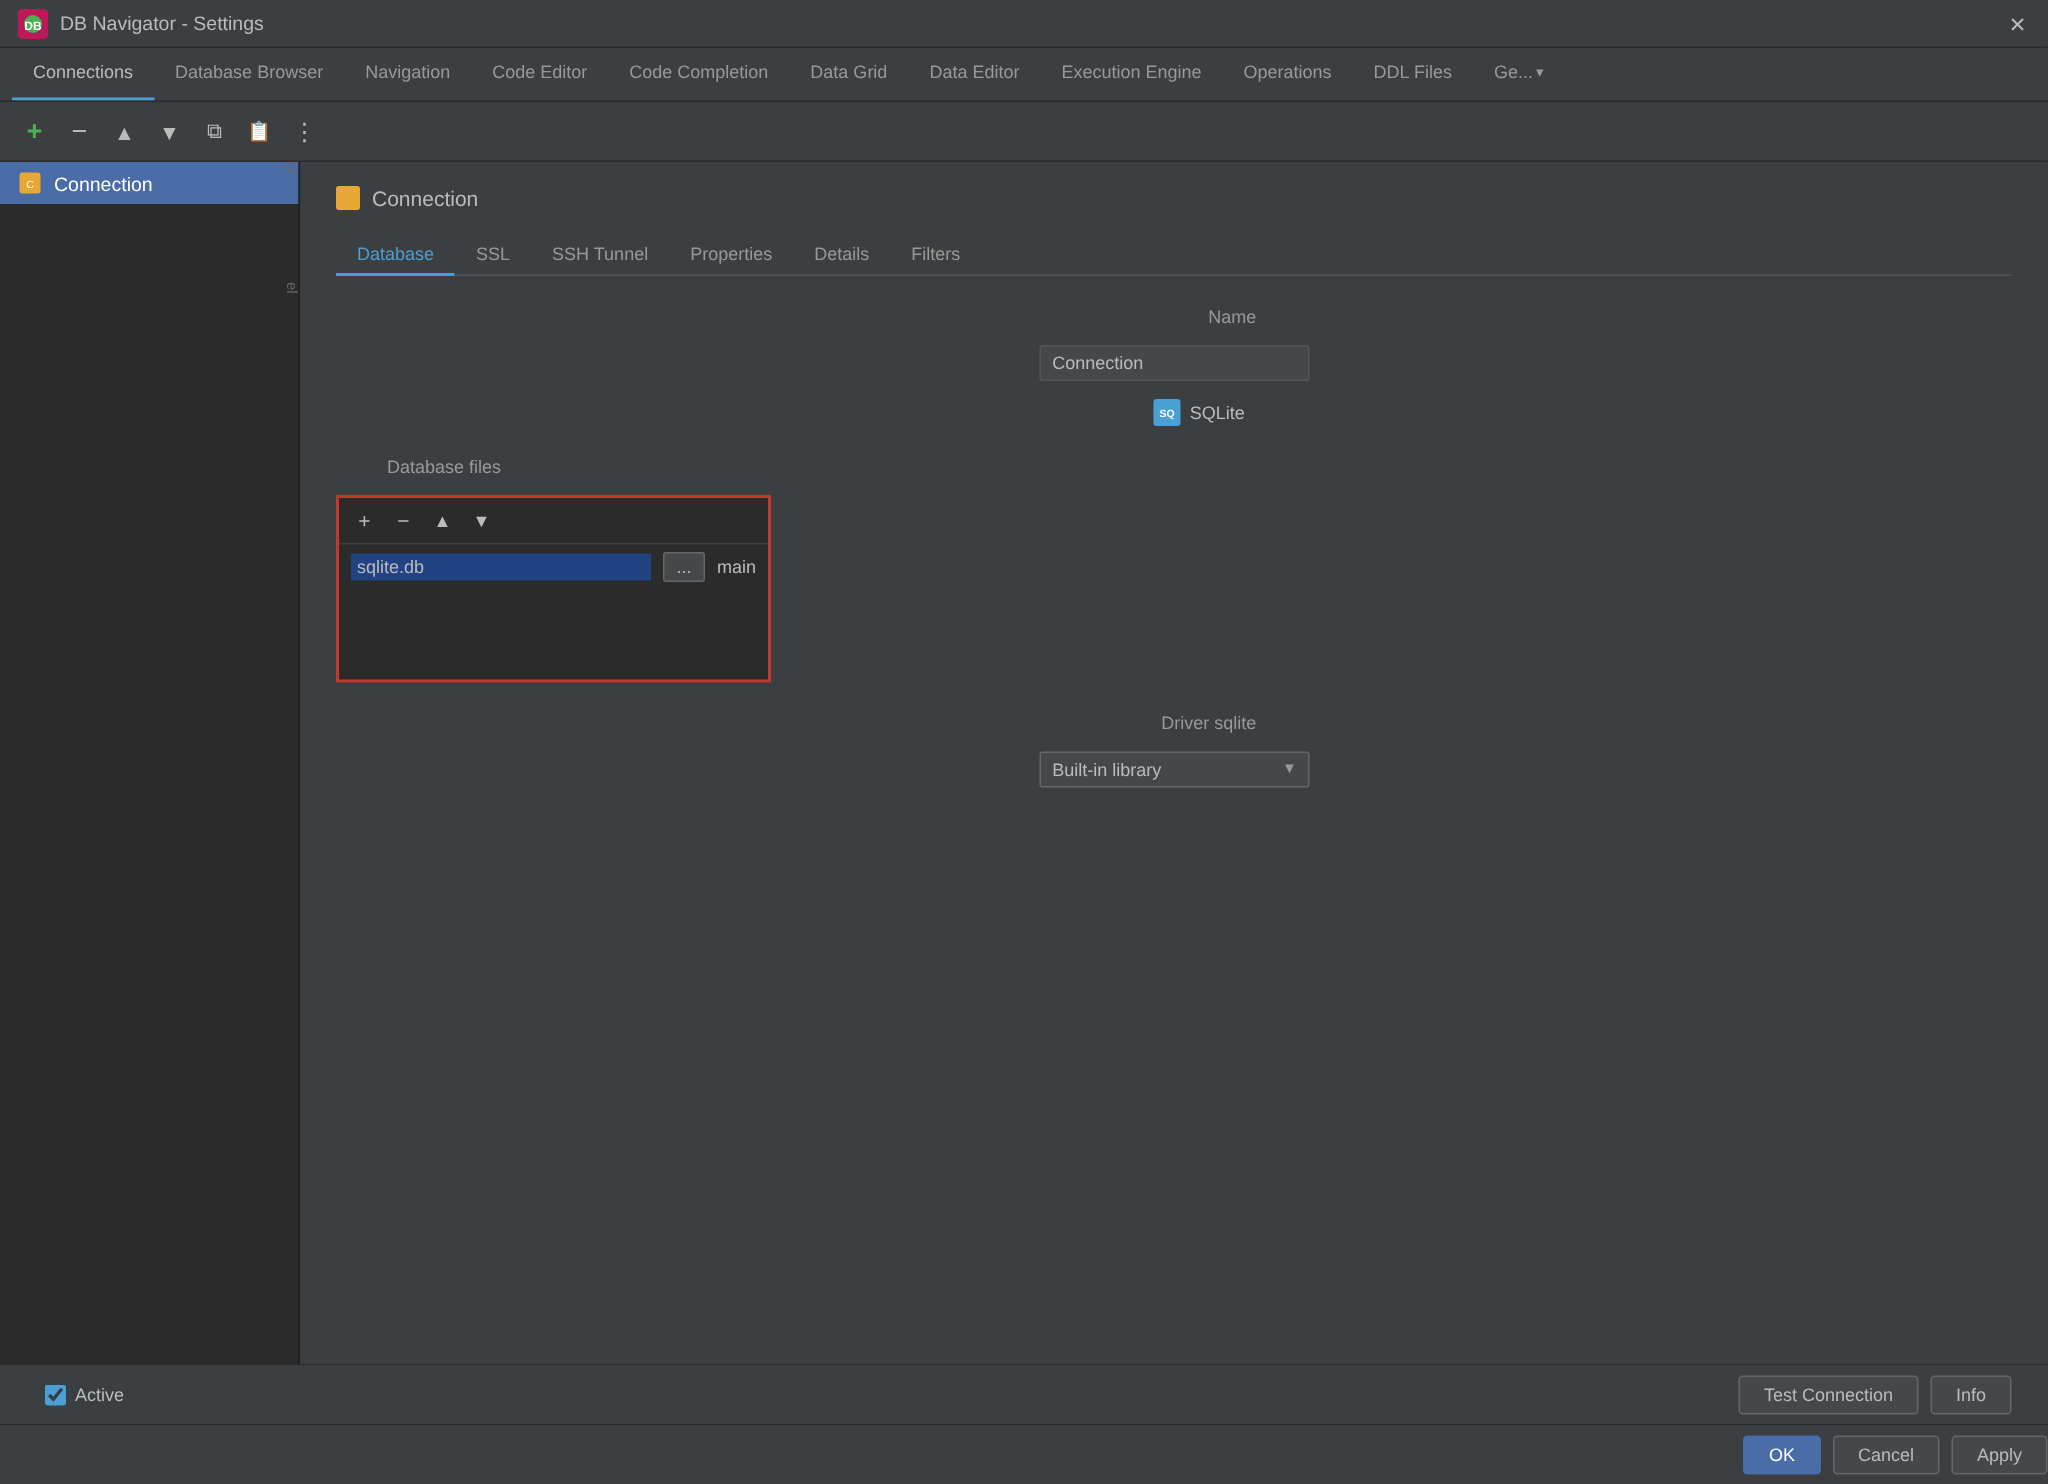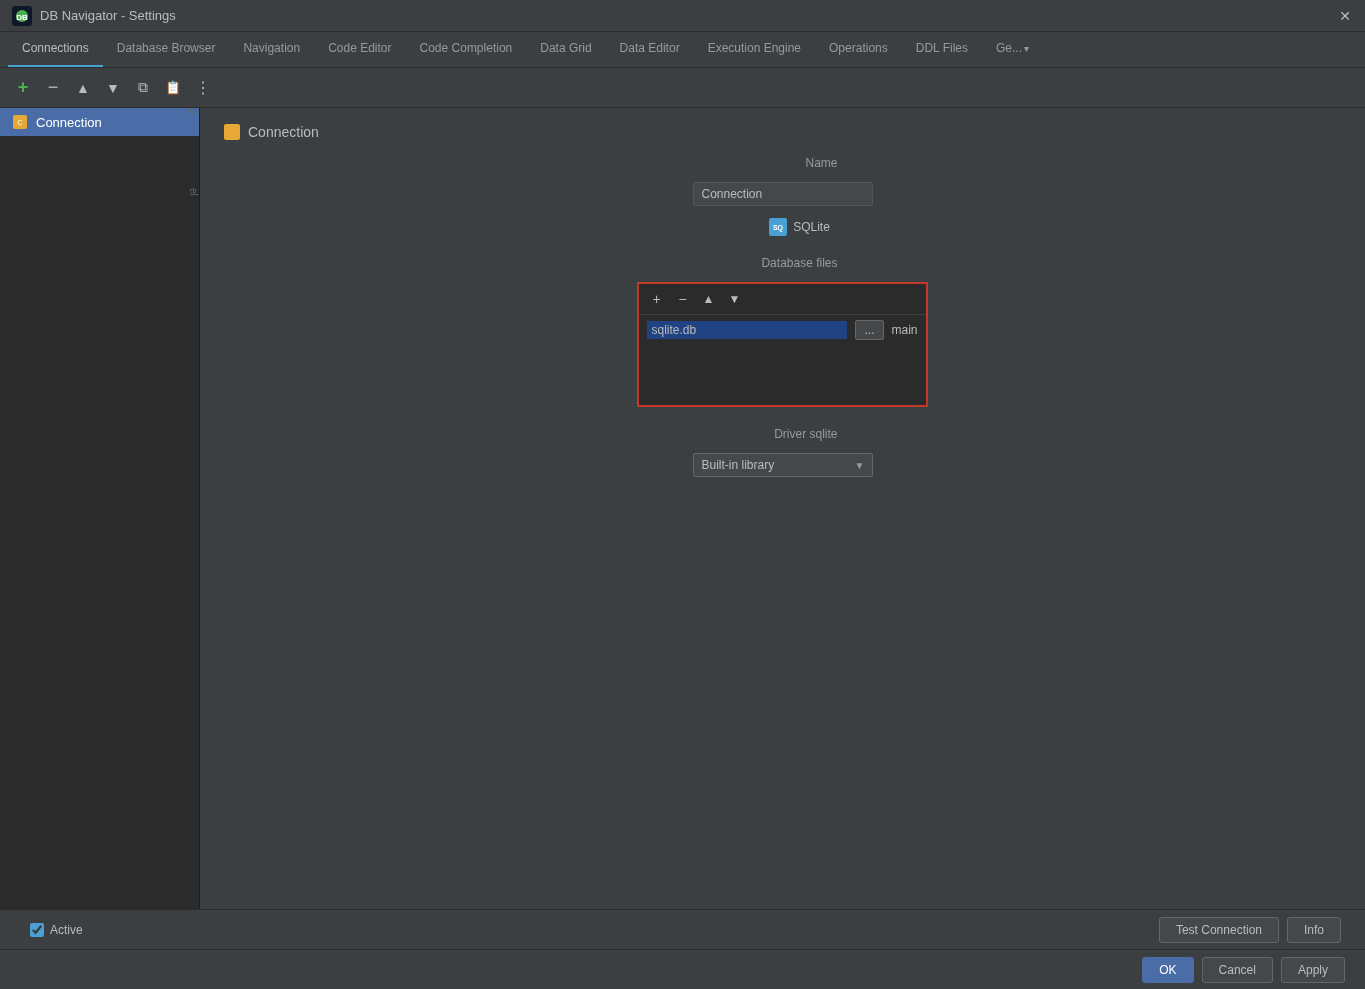--- a/index.html
+++ b/index.html
@@ -24,21 +24,21 @@
       justify-content: space-between;
     }
     .title-bar-left {
       display: flex;
       align-items: center;
       gap: 8px;
     }
     .app-icon {
       width: 20px;
       height: 20px;
-      background: #0f172a;
+      background: #be185d;
       border-radius: 3px;
       display: flex;
       align-items: center;
       justify-content: center;
       font-size: 11px;
       color: white;
       font-weight: bold;
     }
     .title-bar-title {
       color: #bbb;
@@ -473,37 +473,57 @@
   </div>
 
   <div class="content-area">
     <div class="connection-panel">
 
       <div class="connection-header">
         <div class="connection-header-icon"></div>
         <span class="connection-header-title">Connection</span>
       </div>
 
+      <div class="inner-tabs">
+        <div class="inner-tab active">
+          <span>Database</span>
+        </div>
+        <div class="inner-tab">
+          <span>SSL</span>
+        </div>
+        <div class="inner-tab">
+          <span>SSH Tunnel</span>
+        </div>
+        <div class="inner-tab">
+          <span>Properties</span>
+        </div>
+        <div class="inner-tab">
+          <span>Details</span>
+        </div>
+        <div class="inner-tab">
+          <span>Filters</span>
+        </div>
+      </div>
 
       <div class="form-row">
         <span class="form-label">Name</span>
         <input class="form-input name-input" type="text" value="Connection" style="">
         <div class="sqlite-badge">
           <div class="sqlite-icon">
             <svg width="14" height="14" viewBox="0 0 14 14">
               <rect x="0" y="0" width="14" height="14" fill="#4a9fd4" rx="2"></rect>
               <text x="7" y="10" text-anchor="middle" font-size="7" fill="white" font-weight="bold">SQ</text>
             </svg>
           </div>
           <span>SQLite</span>
         </div>
       </div>
 
 
-      <div class="form-row" style="align-items: center;">
+      <div class="form-row" style="align-items: flex-start;">
         <span class="form-label" style="padding-top:6px;">Database files</span>
         <div style="flex:1; max-width: 760px;">
           <div class="db-files-container">
             <div class="db-files-toolbar">
               <button class="db-files-btn">
                 <span>+</span>
               </button>
               <button class="db-files-btn">
                 <span>−</span>
               </button>
@@ -542,19 +562,19 @@
   <div class="active-checkbox">
     <input type="checkbox" class="checkbox-input" id="activeCheck" checked="" style="">
     <label for="activeCheck" style="cursor:pointer;">Active</label>
   </div>
   <div style="display:flex;gap:8px;">
     <button class="action-btn">Test Connection</button>
     <button class="action-btn">Info</button>
   </div>
 </div>
 
-<div style="position:fixed; bottom:0; left:0; right:0; height:40px; background:#3c3f41; border-top:1px solid #2b2b2b; display:flex; align-items:center; justify-content:flex-end; padding:0 20px; gap:8px; z-index:10;">
+<div style="position:fixed; bottom:0; left:0; right:0; height:40px; background:#3c3f41; border-top:1px solid #2b2b2b; display:flex; align-items:center; justify-content:flex-end; padding:0 0; gap:8px; z-index:10;">
   <button class="action-btn primary">OK</button>
   <button class="action-btn">Cancel</button>
   <button class="action-btn">Apply</button>
 </div>
 
 <div class="watermark">CSDN @wildlily8427</div>
 
 </body></html>

